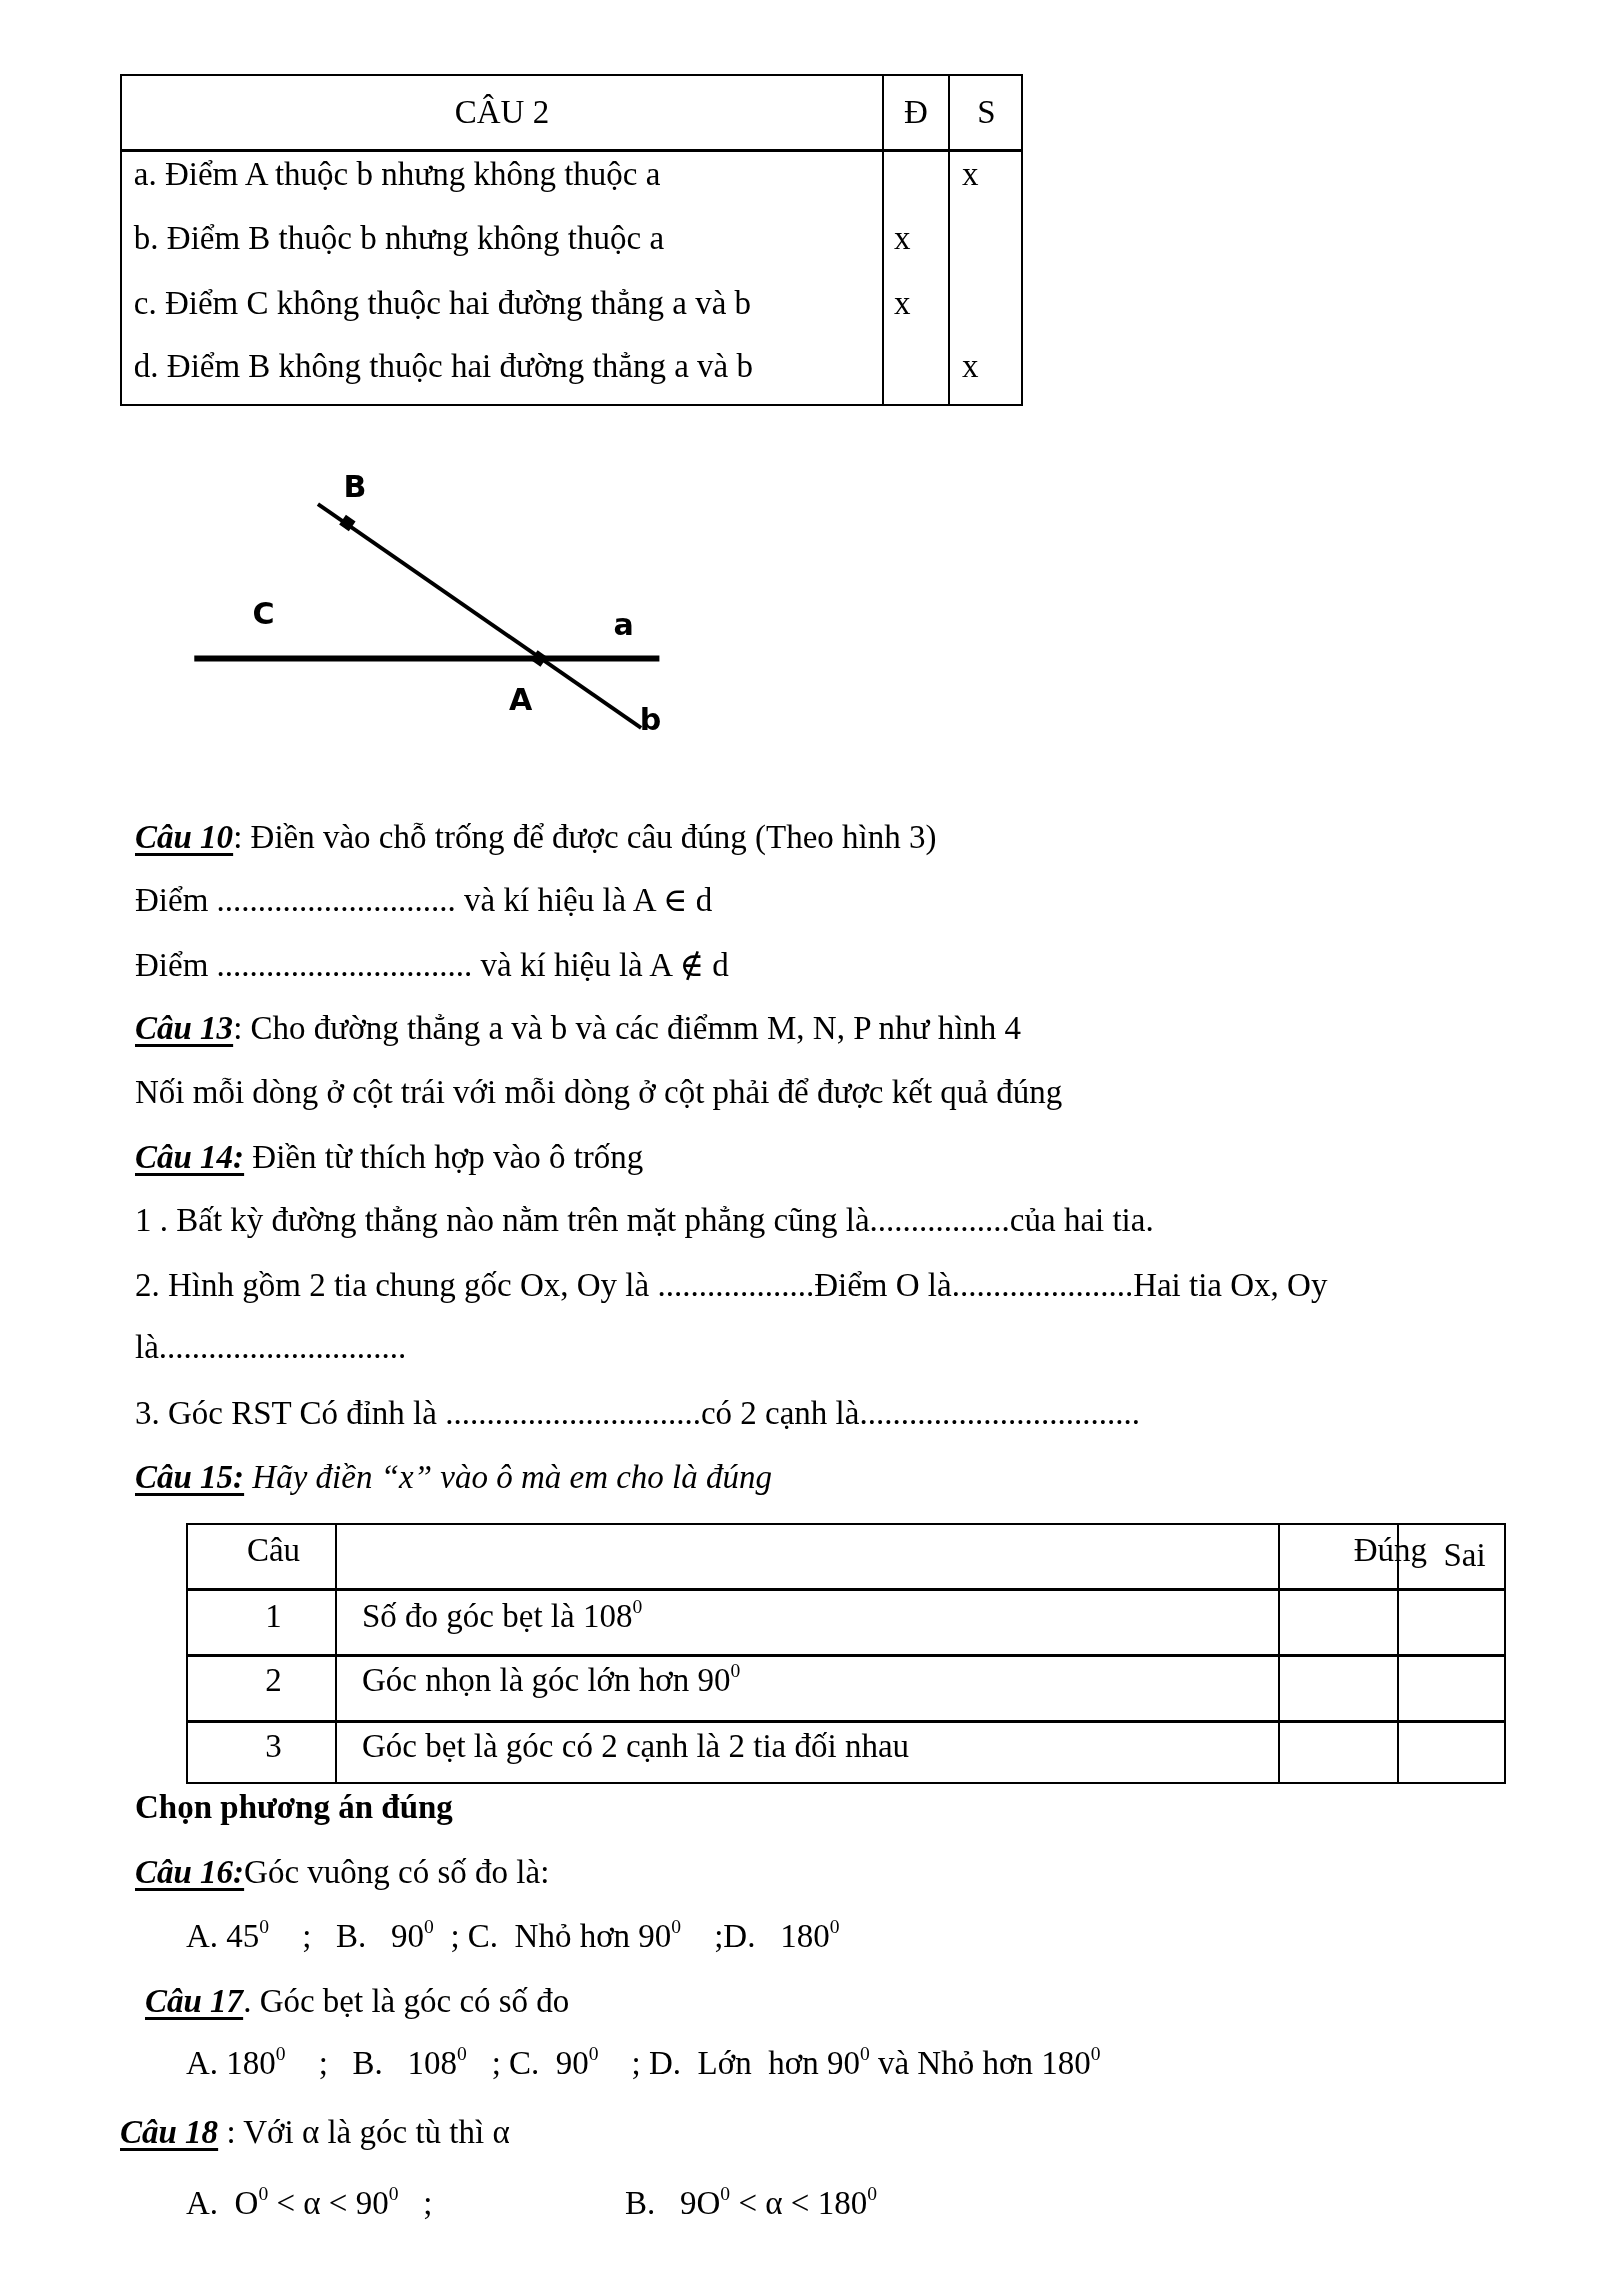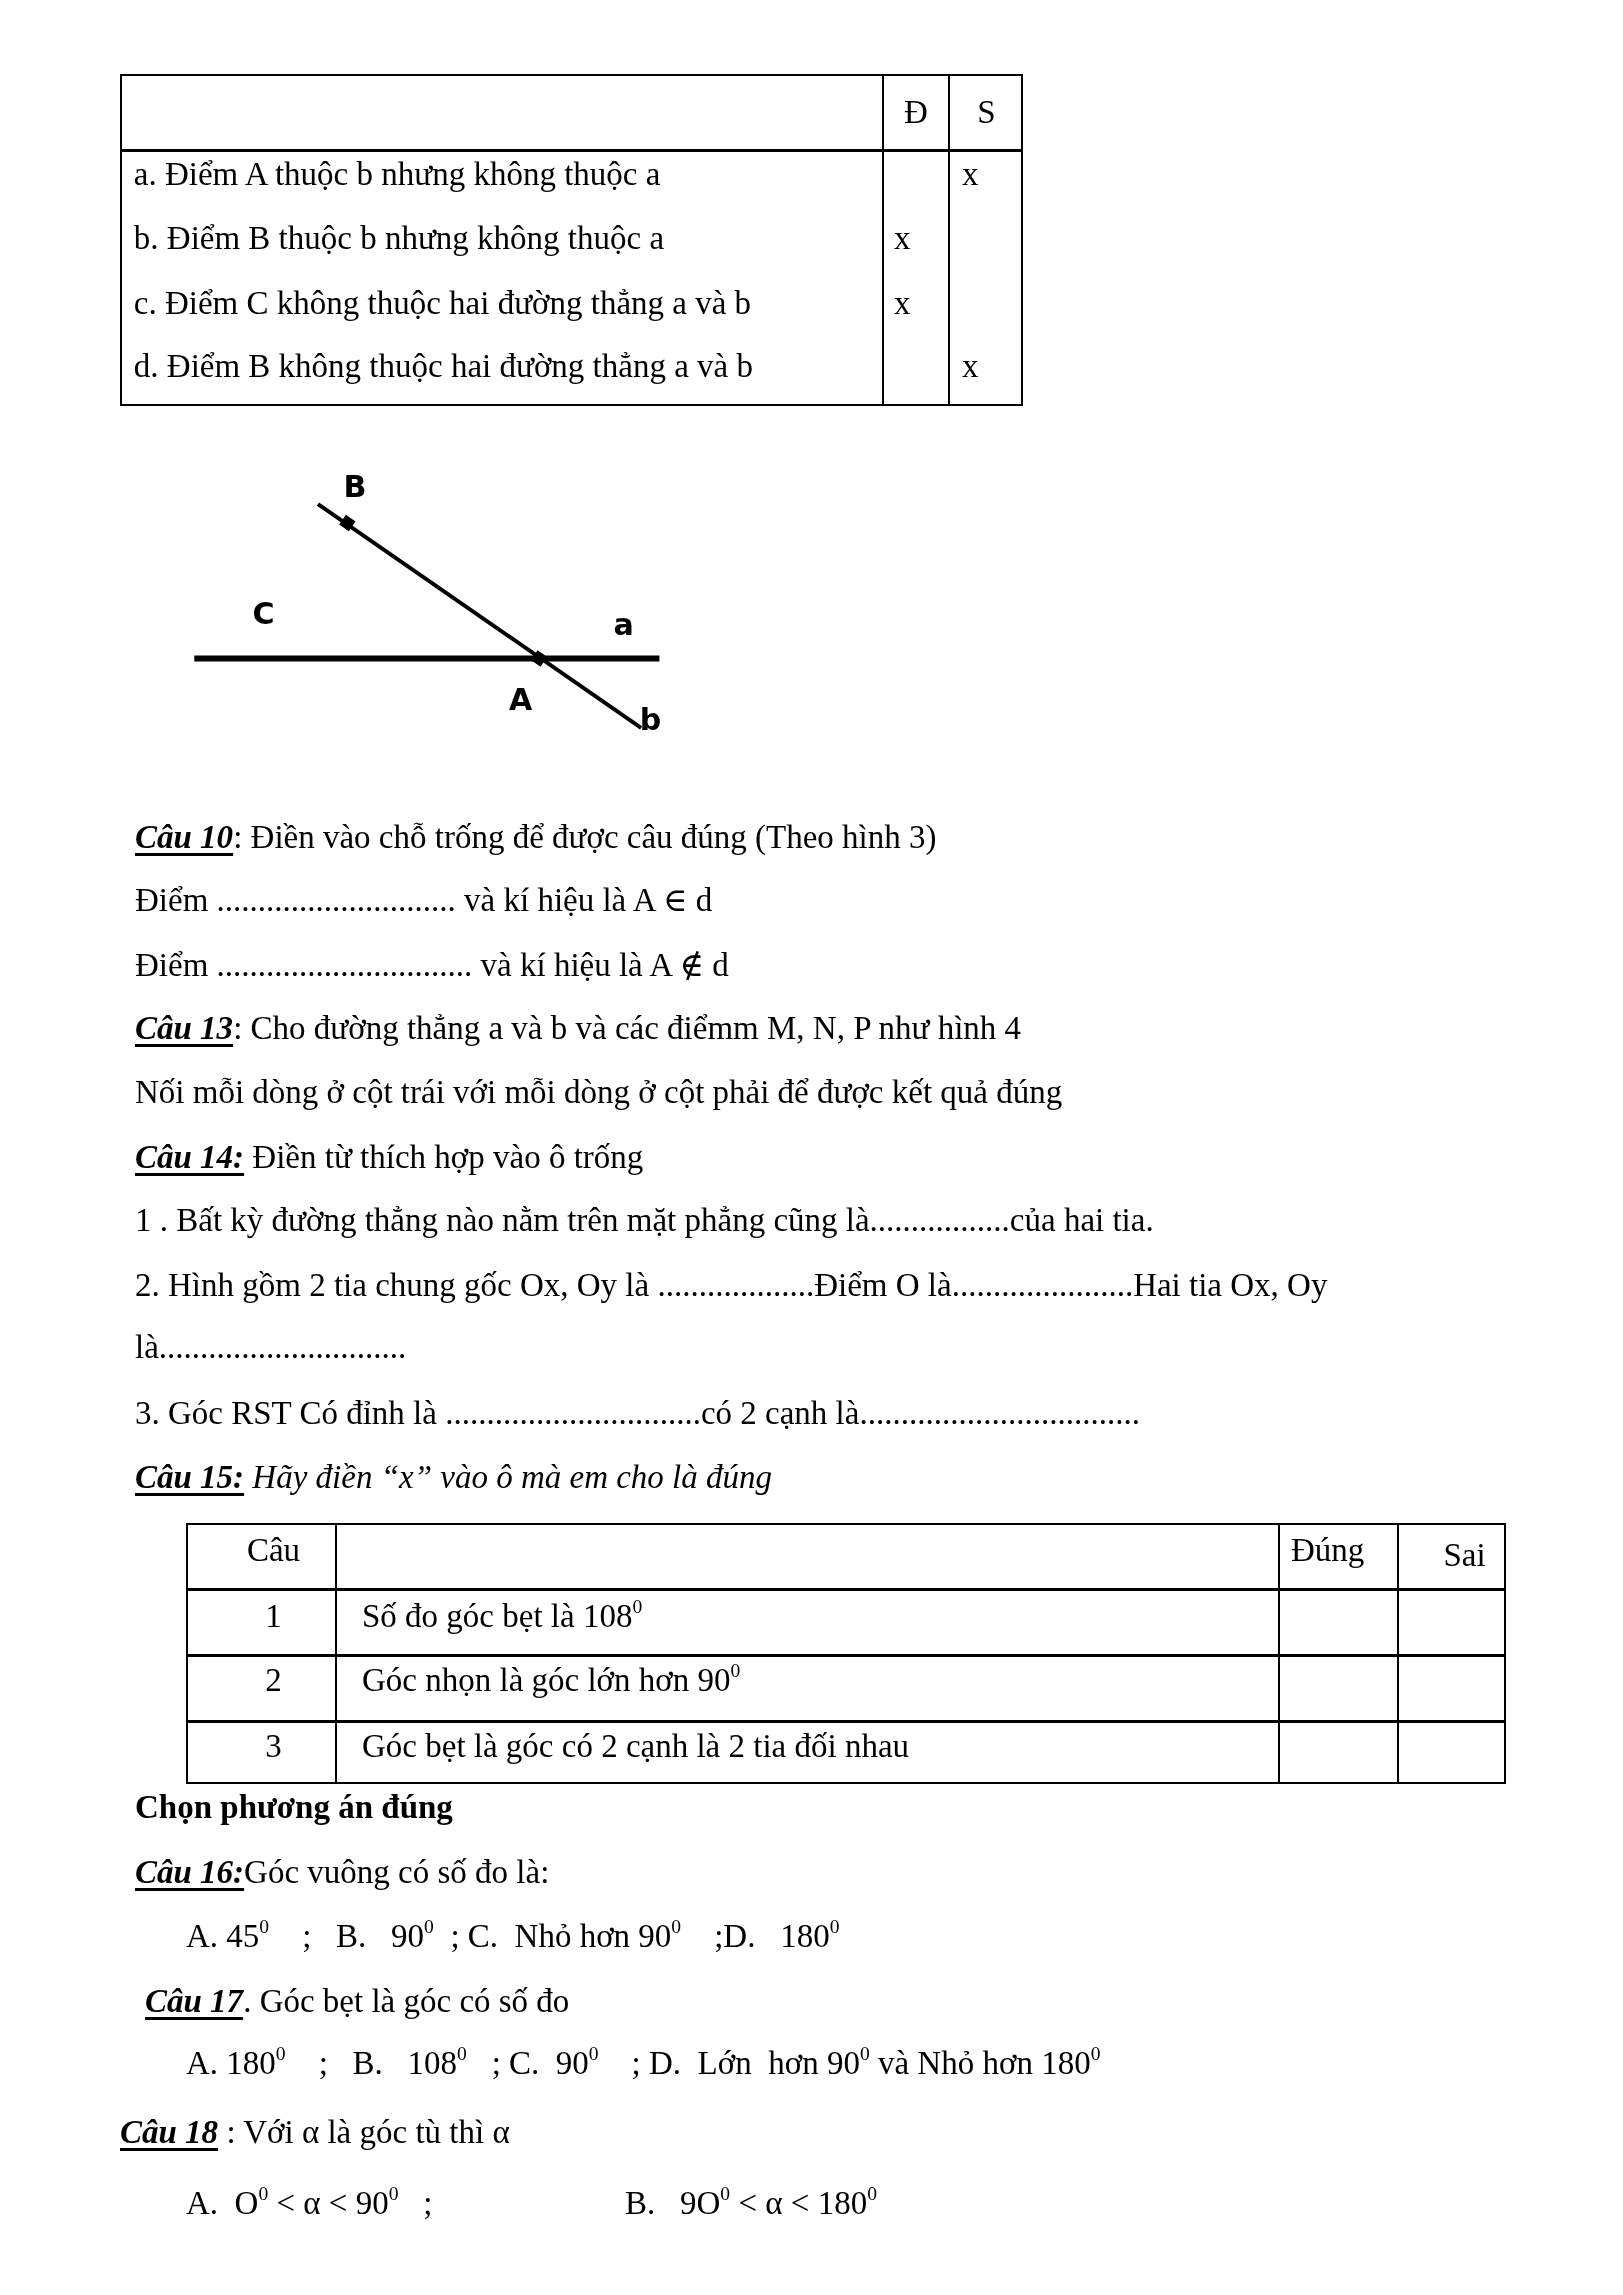--- a/index.html
+++ b/index.html
@@ -27,20 +27,21 @@
   .figlabel { font-family:"DejaVu Sans", sans-serif; font-weight:bold; font-size:46px; }
 </style>
 </head>
 <body>
 
 <div id="t1">
   <div class="vline" style="left:760px"></div>
   <div class="vline" style="left:826px"></div>
   <div class="hline" style="top:73px"></div>
 
+  <div class="cell" style="left:0;width:760px;text-align:center;top:19.6px">CÂU 2</div>
   <div class="cell" style="left:762px;width:64px;text-align:center;top:19.6px">Đ</div>
   <div class="cell" style="left:828px;width:73px;text-align:center;top:19.6px">S</div>
 
   <div>
     <div class="cell" style="left:11.8px;top:82px">a. Điểm A thuộc b nhưng không thuộc a</div>
     <div class="cell" style="left:772px;top:82px"></div>
     <div class="cell" style="left:840px;top:82px">x</div>
   </div>
   <div>
     <div class="cell" style="left:11.8px;top:146px">b. Điểm B thuộc b nhưng không thuộc a</div>
@@ -96,21 +97,21 @@
 
 <div id="t2">
   <div class="vline" style="left:147px"></div>
   <div class="vline" style="left:1090px"></div>
   <div class="vline" style="left:1209px"></div>
   <div class="hline" style="top:63px"></div>
   <div class="hline" style="top:129px"></div>
   <div class="hline" style="top:195px"></div>
 
   <div class="cell" style="left:0;width:147px;text-align:center;top:9.2px">Câu</div>
-  <div class="cell" style="left:1091px;width:136px;text-align:left;top:9.2px">Đúng</div>
+  <div class="cell" style="left:1091px;width:136px;text-align:right;top:9.2px">Đúng</div>
   <div class="cell" style="left:1211px;width:107px;text-align:center;top:14px">Sai</div>
 
   <div>
     <div class="cell" style="left:0;width:147px;text-align:center;top:75px">1</div>
     <div class="cell" style="left:162px;top:75px"><span>Số đo góc bẹt là 108</span><sup>0</sup></div>
     <div class="cell" style="left:1091px;width:117px;height:63px;top:66px"></div>
     <div class="cell" style="left:1211px;width:107px;height:63px;top:66px"></div>
   </div>
   <div>
     <div class="cell" style="left:0;width:147px;text-align:center;top:139px">2</div>

